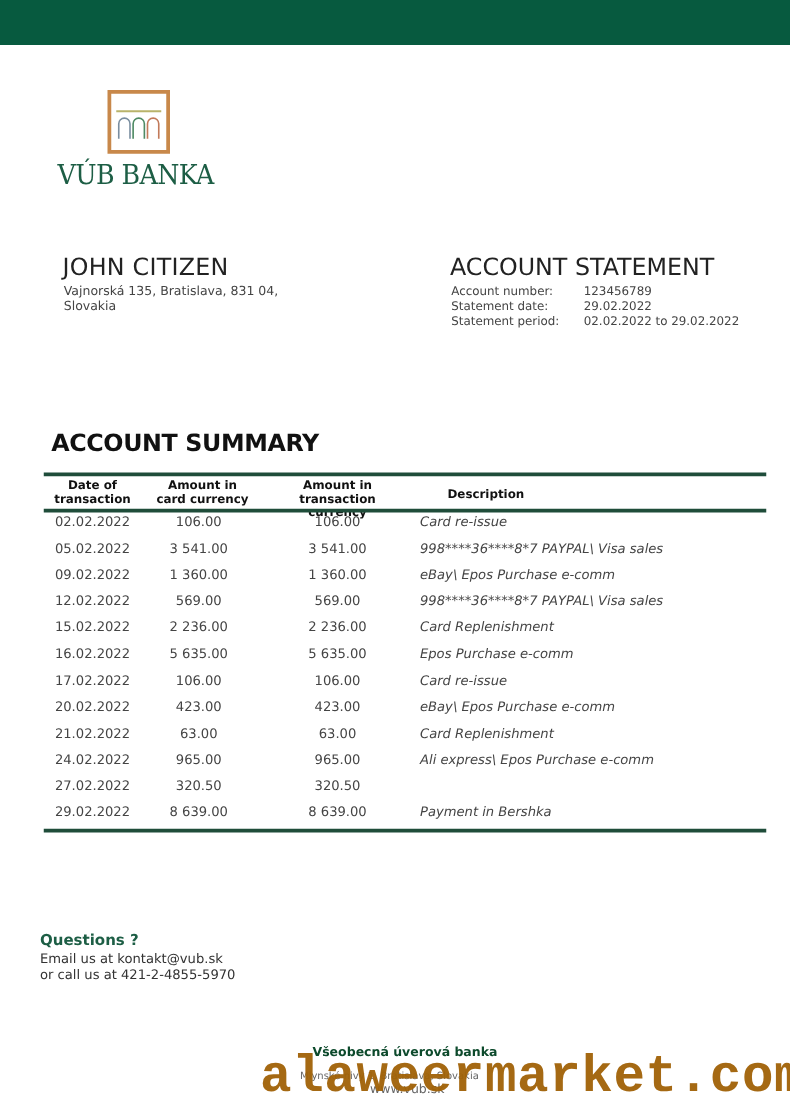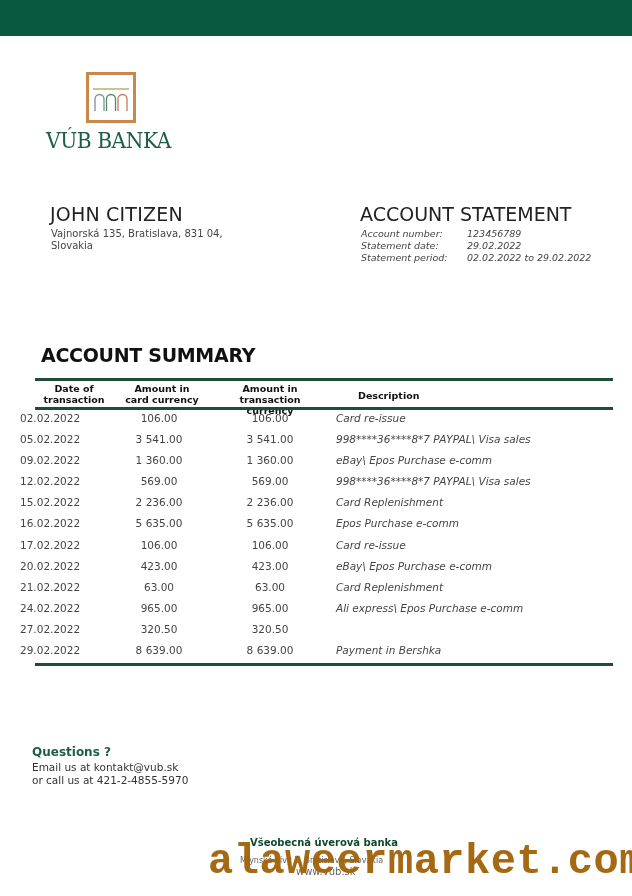--- a/index.html
+++ b/index.html
@@ -8,30 +8,30 @@
   .topbar { position:absolute; left:0; top:0; width:632px; height:36px; background:#075a3f; }
   .logo-box { position:absolute; left:86px; top:72px; width:50px; height:51px; box-sizing:border-box;
               border:3px solid #c8884a; background:#fff; }
   .logo-box svg { position:absolute; left:0; top:0; }
   .logo-text { position:absolute; left:46px; top:128px; font-family:"DejaVu Serif", serif;
                font-size:22px; color:#1d5e45; letter-spacing:-0.5px; transform:scaleX(0.92); transform-origin:left; }
   .cust-name { position:absolute; left:50px; top:203px; font-size:19px; color:#222; letter-spacing:0.2px; }
   .cust-addr { position:absolute; left:51px; top:228px; font-size:10px; line-height:12px; color:#444; width:200px; }
   .stmt-title { position:absolute; left:360px; top:203px; font-size:19px; color:#222; }
   .stmt-meta { position:absolute; left:361px; top:228px; font-size:9.5px; line-height:12px; color:#444; }
-  .stmt-meta .row { display:flex;font-style:italic; }
+  .stmt-meta .row { display:flex; }
   .stmt-meta .lbl { width:106px; }
   .sum-title { position:absolute; left:41px; top:344px; font-size:19px; font-weight:bold; color:#111; letter-spacing:-0.3px; }
   .rule { position:absolute; left:35px; width:578px; height:3px; background:#1f4d3a; }
   .thead { position:absolute; left:35px; top:381px; width:578px; height:27px; font-size:9.5px; font-weight:bold; color:#111; line-height:11px; }
   .thead div { position:absolute; text-align:center; }
   .tbody { position:absolute; left:0; top:409px; width:632px; }
   .trow { position:relative; height:21.1px; font-size:10.5px; color:#444; }
   .trow span { position:absolute; top:3px; white-space:nowrap; }
-  .c1 { left:20px; width:78px; }
+  .c1 { left:35px; width:78px; text-align:center; }
   .c2 { left:118px; width:82px; text-align:center; }
   .c3 { left:225px; width:90px; text-align:center; }
   .c4 { left:336px;font-style:italic; }
   .questions { position:absolute; left:32px; top:745px; font-size:12px; font-weight:bold; color:#1d5e45; }
   .contact { position:absolute; left:32px; top:761px; font-size:10.5px; line-height:13px; color:#333; }
   .foot-bank { position:absolute; left:250px; top:837px; font-size:10px; font-weight:bold; color:#0d4a2c; }
   .foot-addr { position:absolute; left:240px; top:856px; font-size:8px; color:#666; }
   .foot-web { position:absolute; left:296px; top:866px; font-size:10px; color:#666; }
   .watermark { position:absolute; left:208px; top:838px; font-size:42px; font-weight:bold; color:#a16207;
                font-family:Liberation Mono, monospace; letter-spacing:0.5px; opacity:0.95;text-align:center; }

